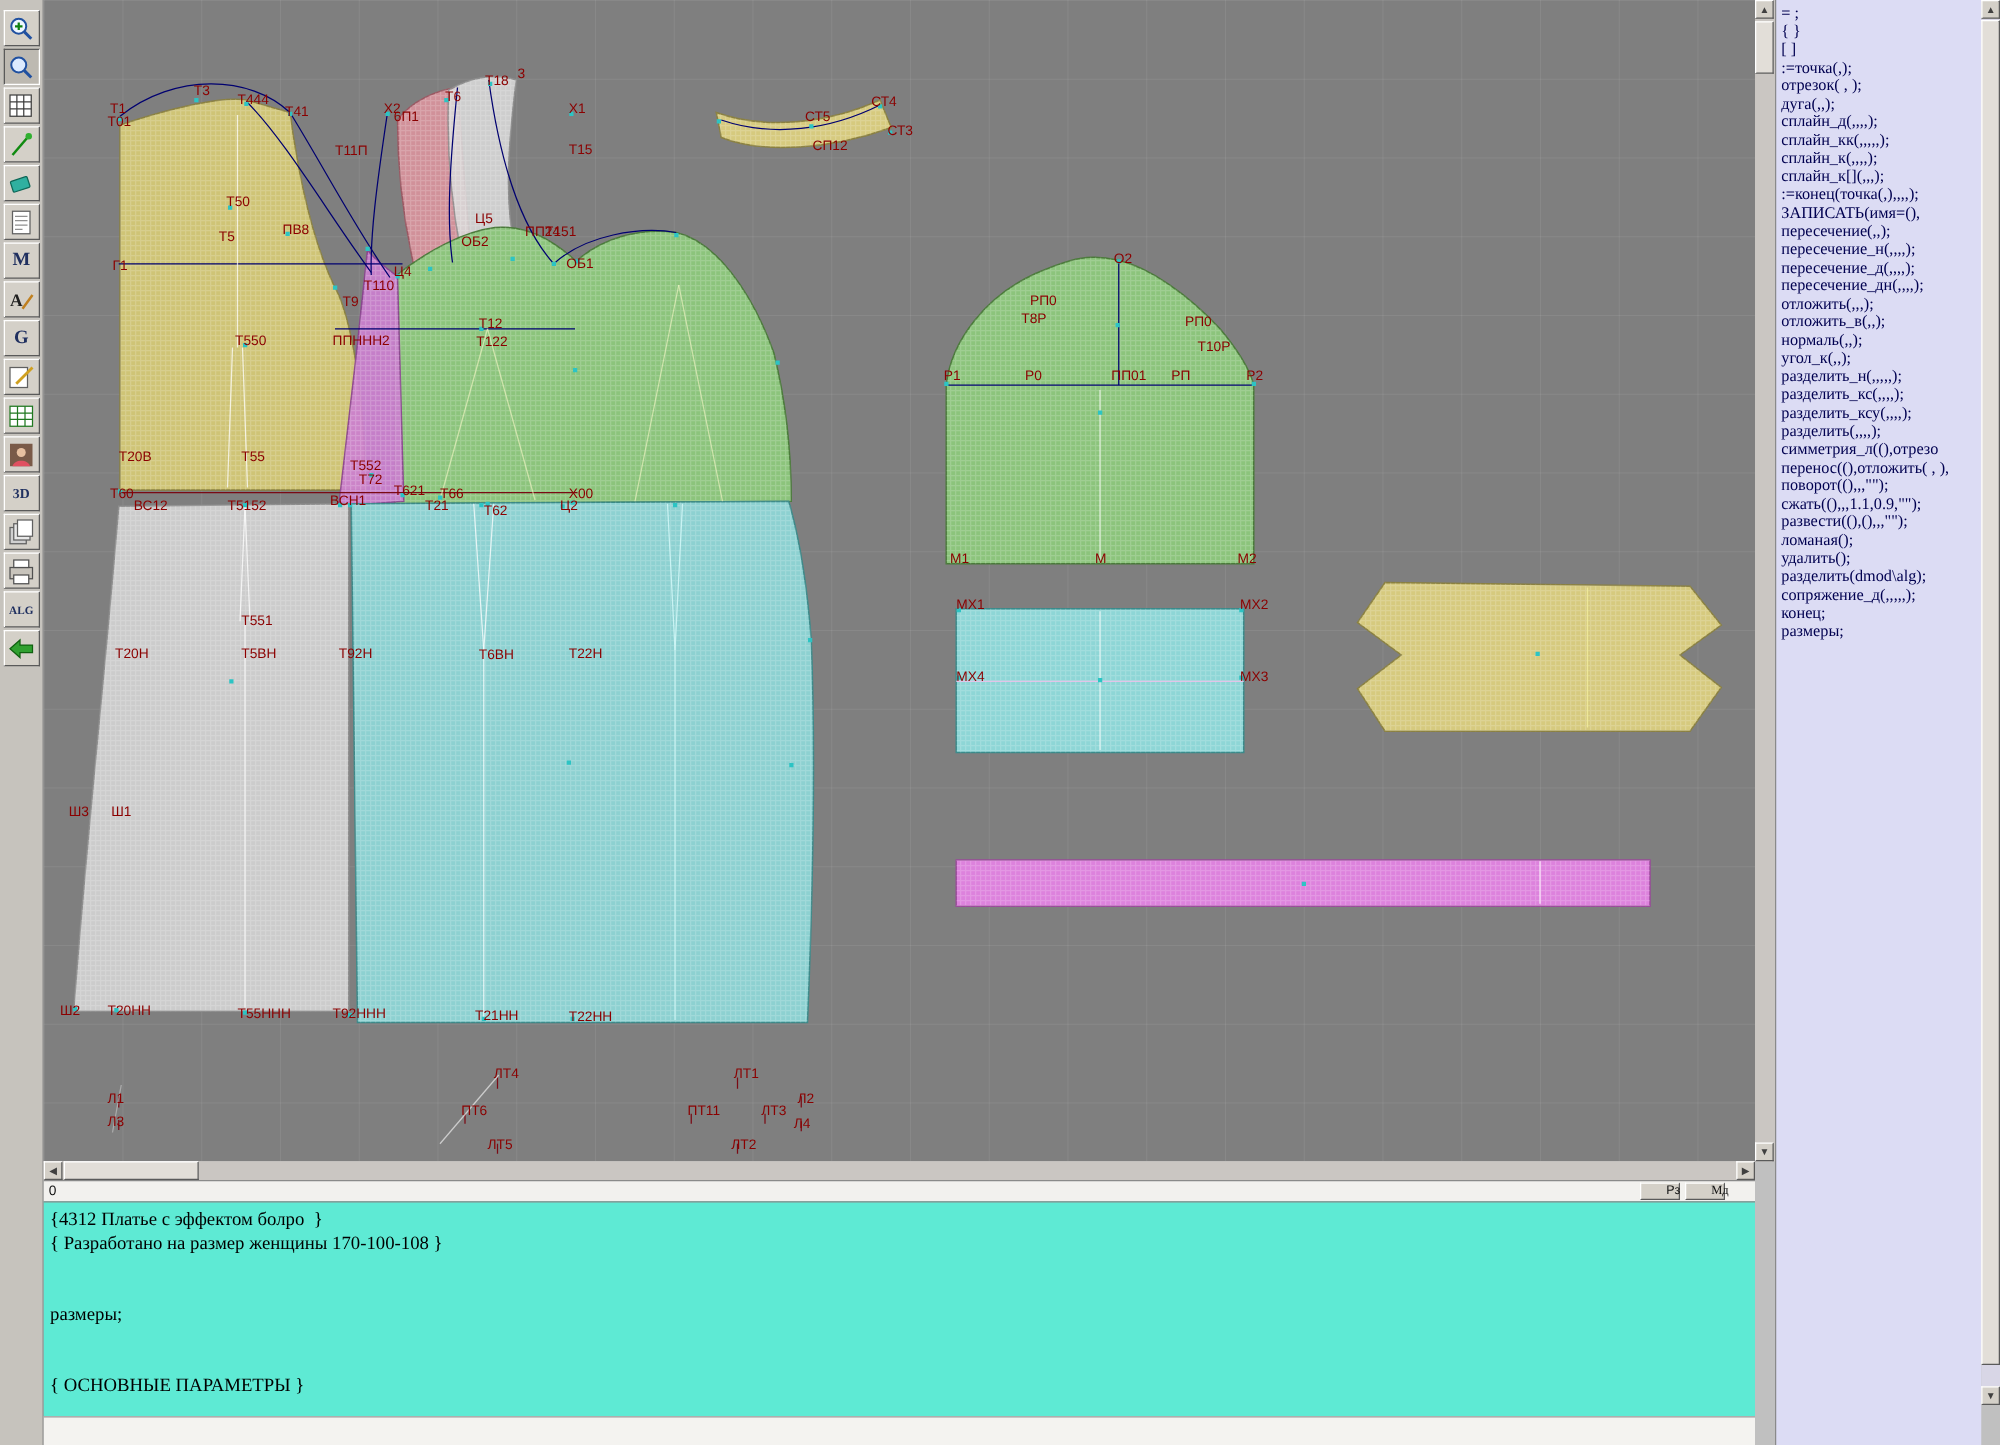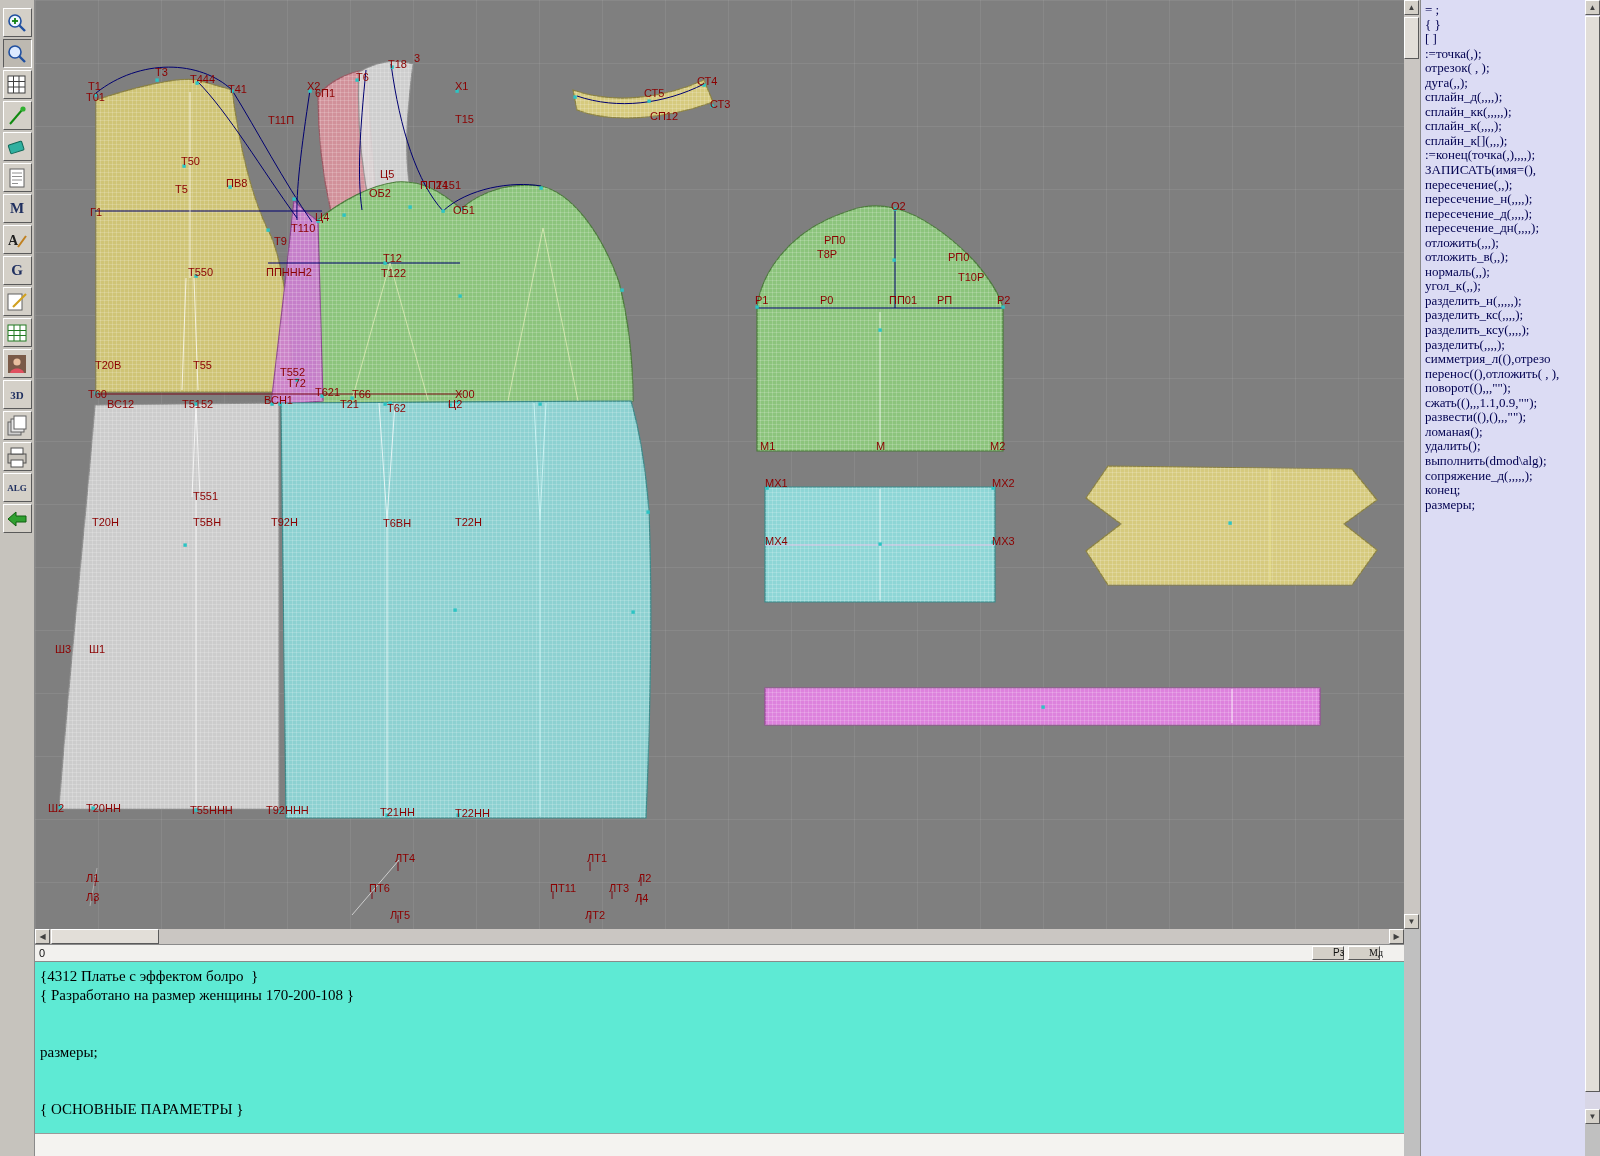--- a/index.html
+++ b/index.html
@@ -402,21 +402,21 @@
   </div>
 
   <div id="statusrow">
     <span class="val">0</span>
     <div class="mini-btn" id="btn-rz">Рз</div>
     <div class="mini-btn" id="btn-md">Мд</div>
   </div>
 
   <div id="editor">
       <div class="ln">{4312 Платье с эффектом болро  }</div>
-      <div class="ln">{ Разработано на размер женщины 170-200-108 }</div>
+      <div class="ln">{ Разработано на размер женщины 170-100-108 }</div>
       <div class="ln"></div>
       <div class="ln"></div>
       <div class="ln">размеры;</div>
       <div class="ln"></div>
       <div class="ln"></div>
       <div class="ln">{ ОСНОВНЫЕ ПАРАМЕТРЫ }</div>
     </div>
   <div id="editor-bottom"></div>
 
   <div id="cmdpanel">
@@ -444,21 +444,21 @@
       <div class="cmd">разделить_кс(,,,,);</div>
       <div class="cmd">разделить_ксу(,,,,);</div>
       <div class="cmd">разделить(,,,,);</div>
       <div class="cmd">симметрия_л((),отрезо</div>
       <div class="cmd">перенос((),отложить( , ),</div>
       <div class="cmd">поворот((),,,"");</div>
       <div class="cmd">сжать((),,,1.1,0.9,"");</div>
       <div class="cmd">развести((),(),,,"");</div>
       <div class="cmd">ломаная();</div>
       <div class="cmd">удалить();</div>
-      <div class="cmd">выполнить(dmod\alg);</div>
+      <div class="cmd">разделить(dmod\alg);</div>
       <div class="cmd">сопряжение_д(,,,,,);</div>
       <div class="cmd">конец;</div>
       <div class="cmd">размеры;</div>
     </div>
 
   <div id="rpscroll" class="sb">
     <div class="sb-btn" style="top:0;left:0;">▲</div>
     <div class="sb-thumb" style="top:16px;left:0;width:15px;height:1076px;"></div>
     <div class="sb-btn" style="bottom:0;left:0;">▼</div>
   </div>

